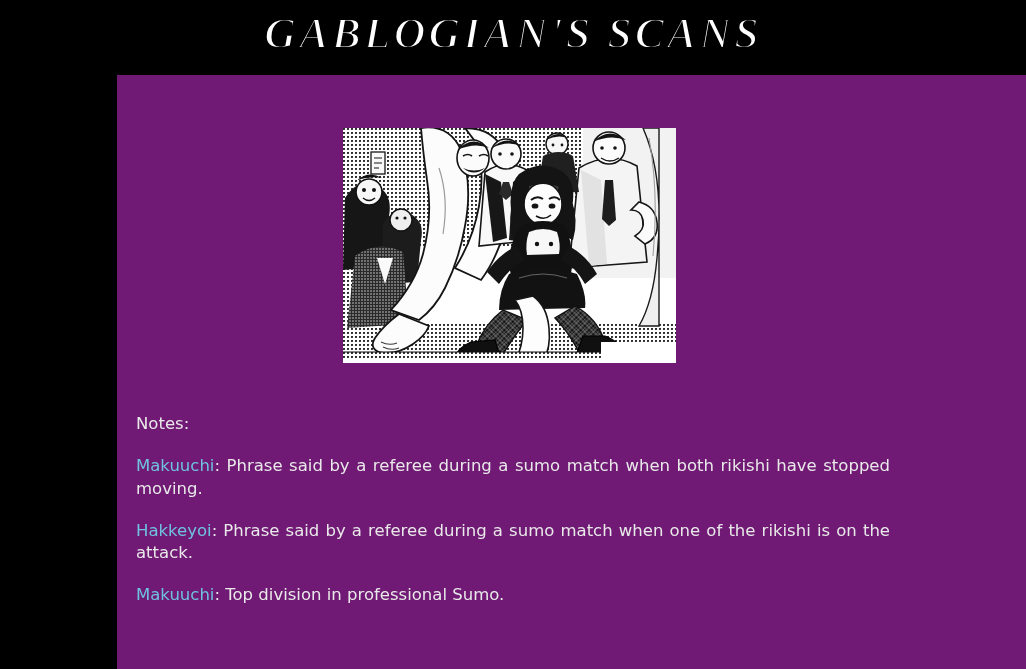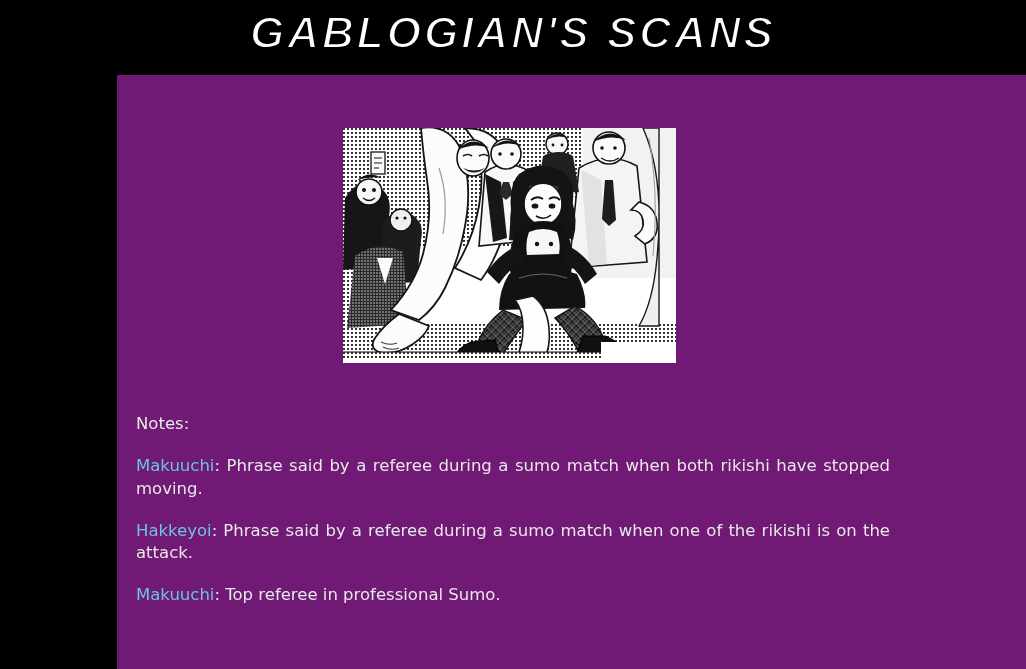--- a/index.html
+++ b/index.html
@@ -23,21 +23,21 @@
 
   
   .banner {
     width: 100%;
     text-align: center;
     padding-top: 8px;
     box-sizing: border-box;
   }
   .banner-title {
     display: inline-block;
-    font-family: Liberation Sans, sans-serif;
+    font-family: Liberation Serif, serif;
     font-size: 44px;
     font-weight: bold;
     font-style: italic;
     letter-spacing: 3px;
     color: #ffffff;
     text-transform: uppercase;
     -webkit-text-stroke: 2px #000000;
     text-shadow:
       -3px -3px 0 #000, 3px -3px 0 #000, -3px 3px 0 #000, 3px 3px 0 #000,
       -3px 0 0 #000, 3px 0 0 #000, 0 -3px 0 #000, 0 3px 0 #000,
@@ -247,18 +247,18 @@
 
       <p class="note-item">
         <span class="note-term">Makuuchi</span><span class="note-colon">:</span><span class="note-def"> Phrase said by a referee during a sumo match when both rikishi have stopped moving.</span>
       </p>
 
       <p class="note-item">
         <span class="note-term">Hakkeyoi</span><span class="note-colon">:</span><span class="note-def"> Phrase said by a referee during a sumo match when one of the rikishi is on the attack.</span>
       </p>
 
       <p class="note-item">
-        <span class="note-term">Makuuchi</span><span class="note-colon">:</span><span class="note-def"> Top referee in professional Sumo.</span>
+        <span class="note-term">Makuuchi</span><span class="note-colon">:</span><span class="note-def"> Top division in professional Sumo.</span>
       </p>
     </div>
 
   </div>
 </div>
 
 </body></html>

